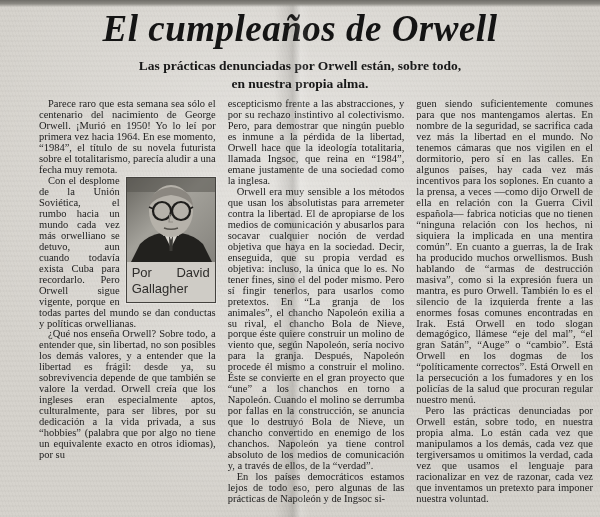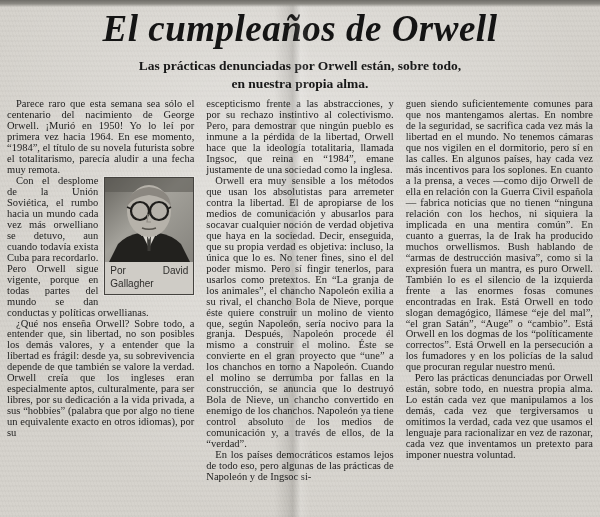--- a/index.html
+++ b/index.html
@@ -23,34 +23,34 @@
       rgba(40,38,34,0.17) 52%, rgba(255,255,255,0.14) 74%, rgba(0,0,0,0) 100%);
   }
   header { position:relative; text-align:center; padding-top:10px; z-index:1; }
   .headline {
     margin:0; font-style:italic; font-weight:600; font-size:37px; line-height:1.05;
     letter-spacing:0.5px; color:#141414;
   }
   .subtitle { margin-top:8px; font-weight:bold; font-size:13.5px; line-height:1.32; color:#181818; }
   .cols {
     position:relative; display:flex; gap:12px; padding:7px 7px 0; z-index:1;
-    text-align:justify; font-size:10.5px; line-height:10.95px;
+    text-align:justify; font-size:10.5px; line-height:10.95px;margin-left:32px;
   }
   .col { flex:1; min-width:0; hyphens:auto; }
   .para { margin:0; text-indent:9px; }
   .para.flush { text-indent:0; }
   figure.photo-fig {
     float:right; width:88px; margin:1px 0 2px 6px; padding:0;
     border:1px solid #44423e; background:#cfccc6;
     box-shadow:0 0 0 1px rgba(255,255,255,0.25);
   }
   .photo-img { display:block; width:88px; height:84px; }
   .photo-img svg { display:block; width:100%; height:100%; }
   figcaption {
-    font-family:"Liberation Sans", sans-serif; font-size:10px; line-height:1.25;
+    font-family:"Liberation Sans", sans-serif; font-size:13px; line-height:1.25;
     padding:3px 5px 4px; color:#2e2d2b;
   }
 </style>
 </head>
 <body>
 
 <div class="page">
   <div class="top-edge"></div>
   <div class="crease"></div>
 

